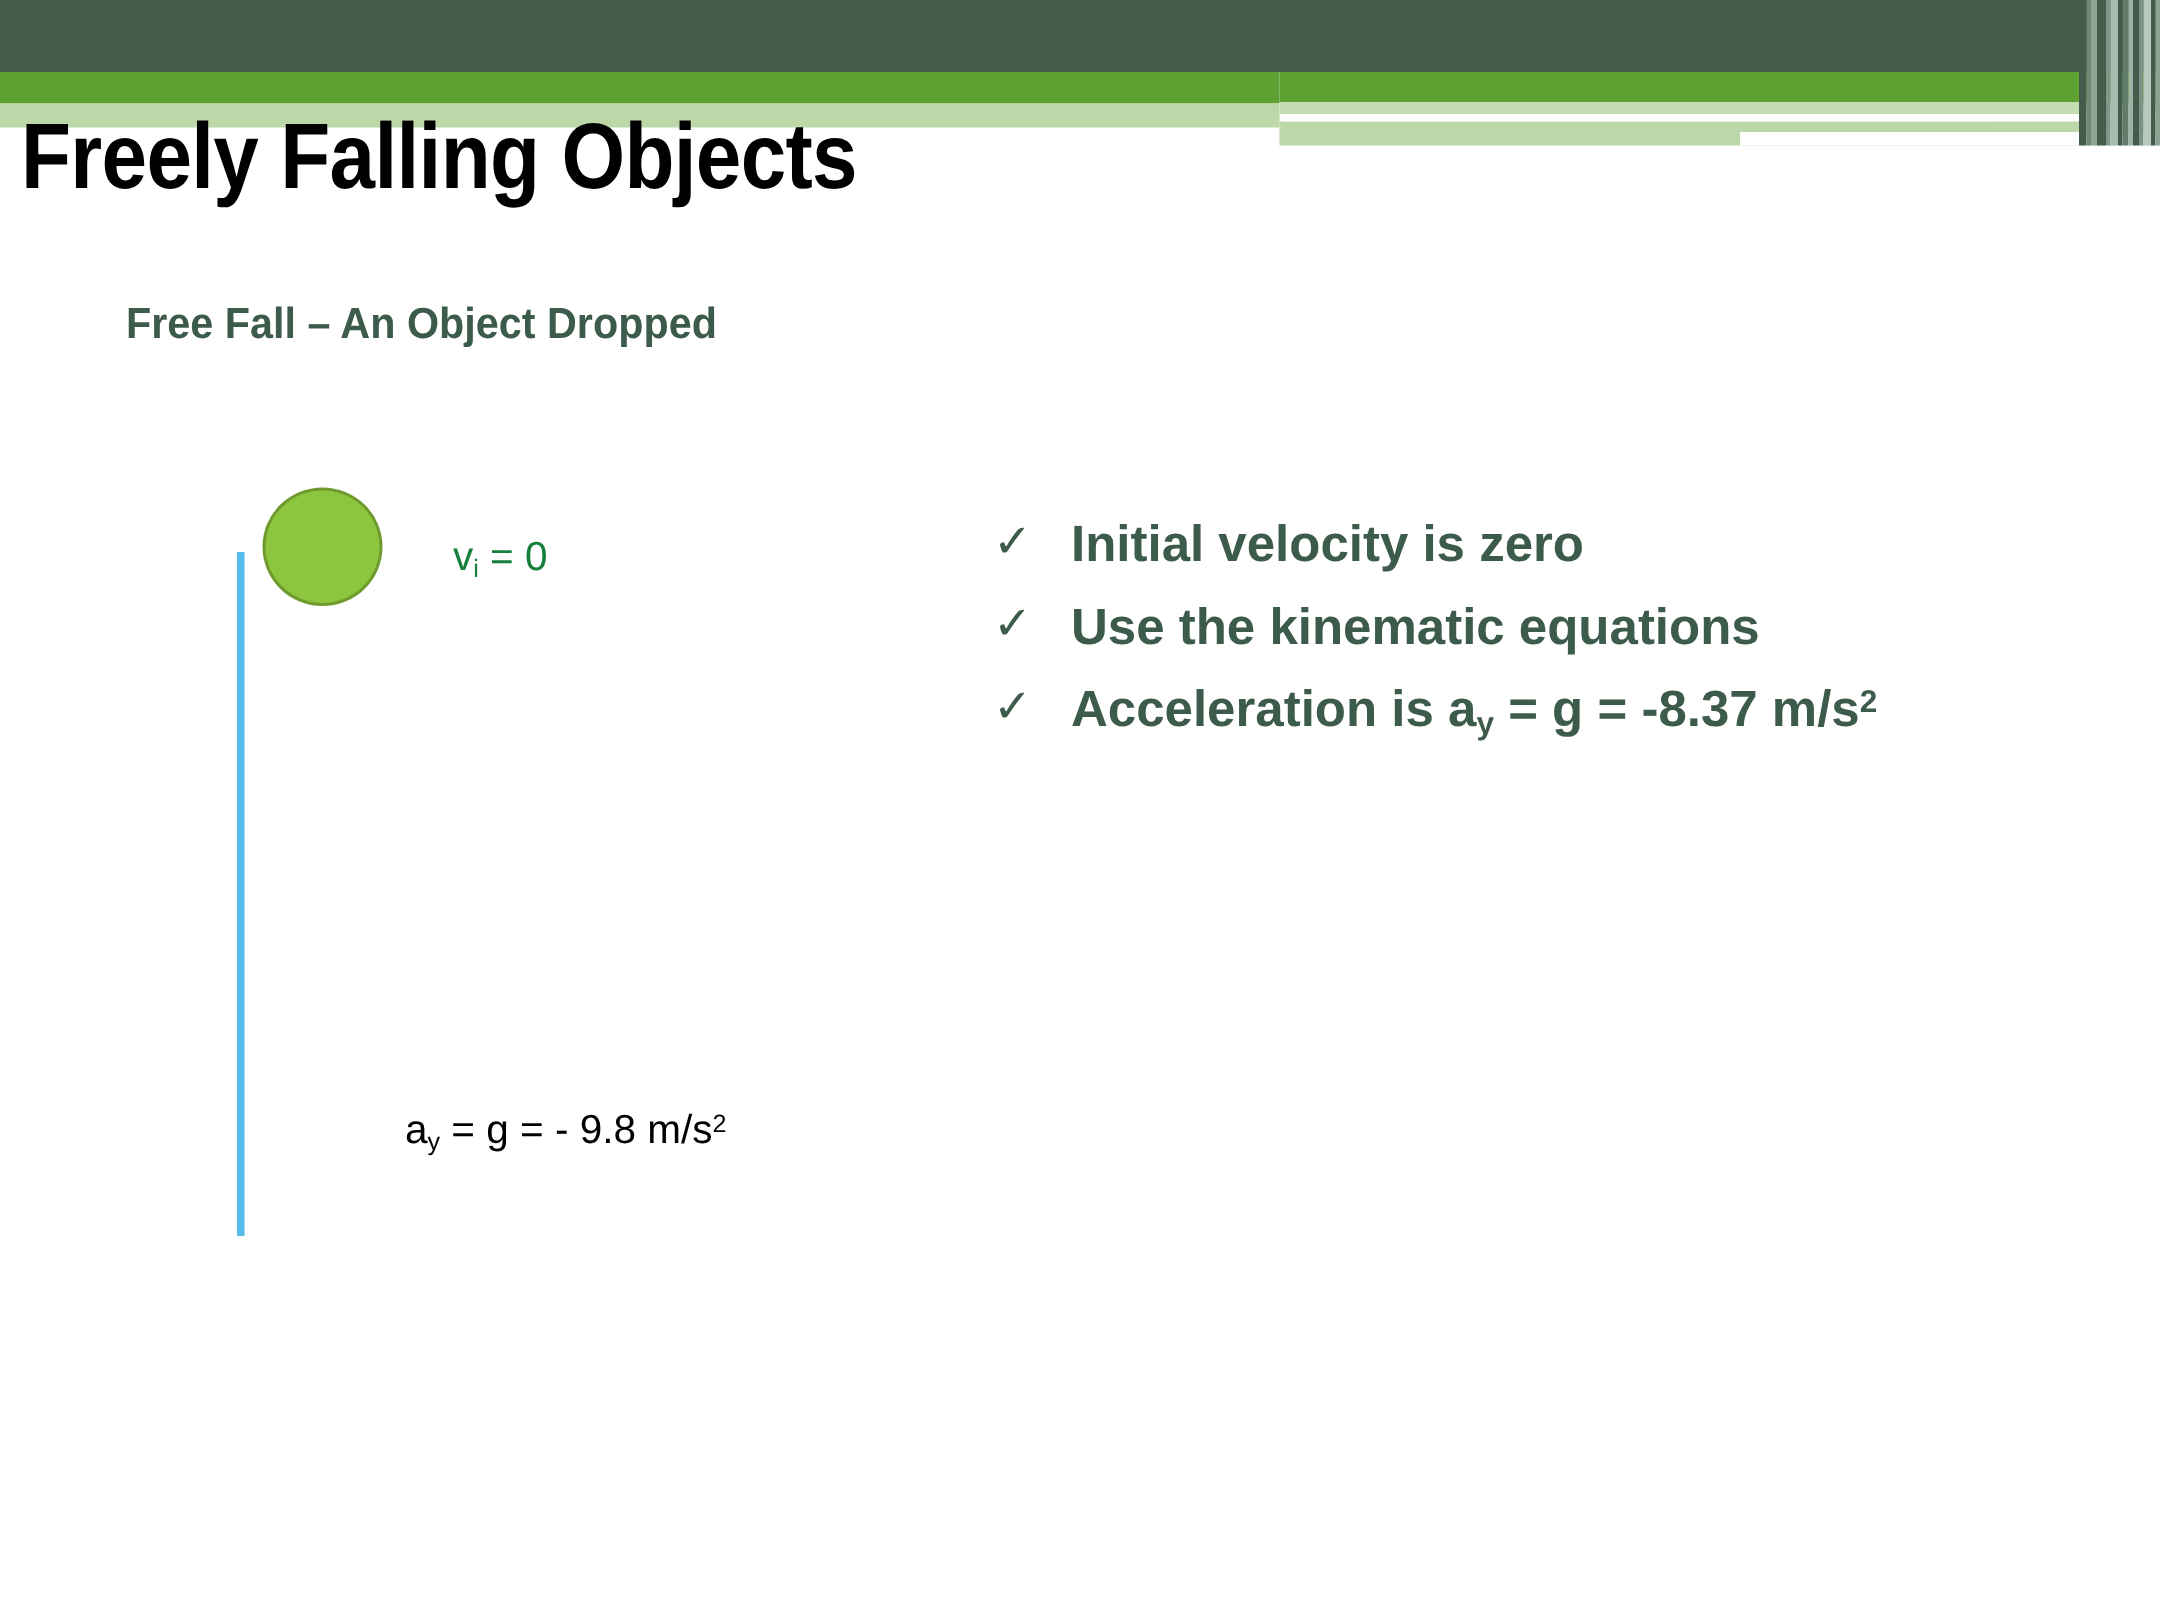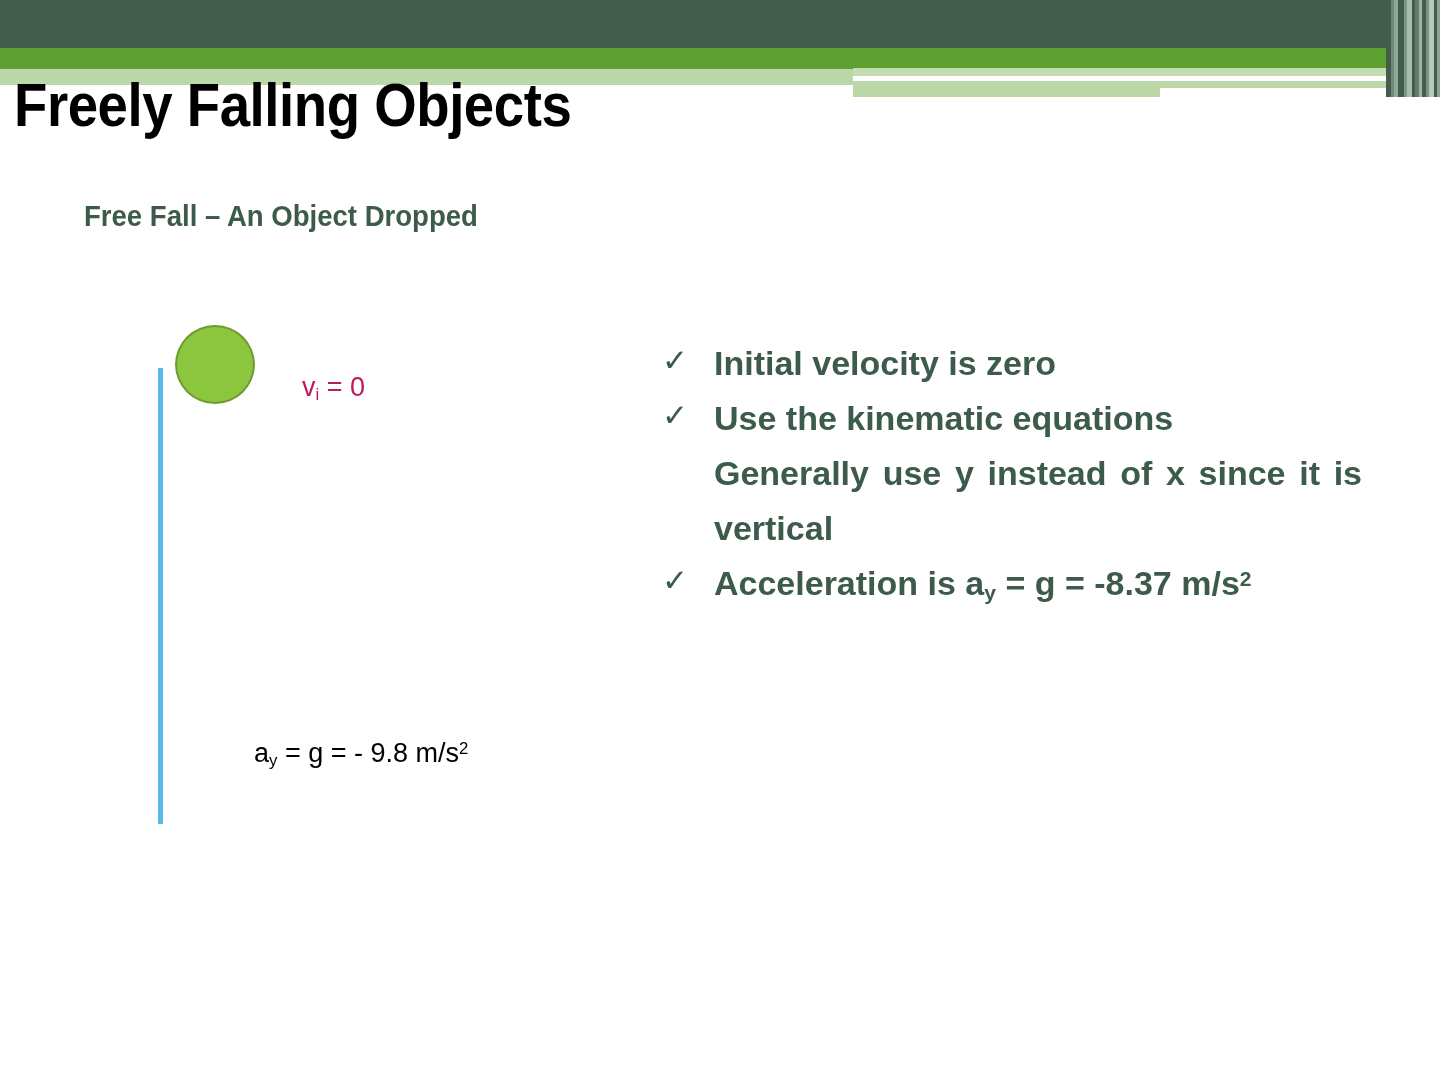--- a/index.html
+++ b/index.html
@@ -127,27 +127,26 @@
     width: 80px; height: 79px;
     border-radius: 50%;
     background: #8CC63E;
     border: 2px solid #6E9A2E;
     box-sizing: border-box;
   }
   .lbl-vi {
     position: absolute;
     left: 302px; top: 356px;
     font-size: 27px;
-    color: #be185d;
-    white-space: nowrap;
-    margin-top: 16px;
+    color: #15803d;
+    white-space: nowrap;
   }
   .lbl-ay {
     position: absolute;
-    left: 254px; top: 738px;
+    left: 270px; top: 738px;
     font-size: 27px;
     color: #000000;
     white-space: nowrap;
   }
   sub { font-size: 0.62em; vertical-align: -0.26em; }
   sup { font-size: 0.62em; vertical-align: 0.45em; }
 
   
   .bullets {
     position: absolute;
@@ -224,24 +223,20 @@
     <div class="bullet-row">
       <span class="bullet-mark">✓</span>
       <span class="bullet-text">Initial velocity is zero</span>
     </div>
 
     <div class="bullet-row">
       <span class="bullet-mark">✓</span>
       <span class="bullet-text">Use the kinematic equations</span>
     </div>
 
-    <div class="bullet-row">
-      <span class="bullet-mark"></span>
-      <span class="bullet-text wide-just">Generally use y instead of x since it is vertical</span>
-    </div>
 
     <div class="bullet-row">
       <span class="bullet-mark">✓</span>
       <span class="bullet-text wide-just"><span> Acceleration is </span><span>a</span><sub>y</sub><span> = g = -8.37 m/s</span><sup>2</sup></span>
     </div>
 
   </div>
 
 </div>
 

